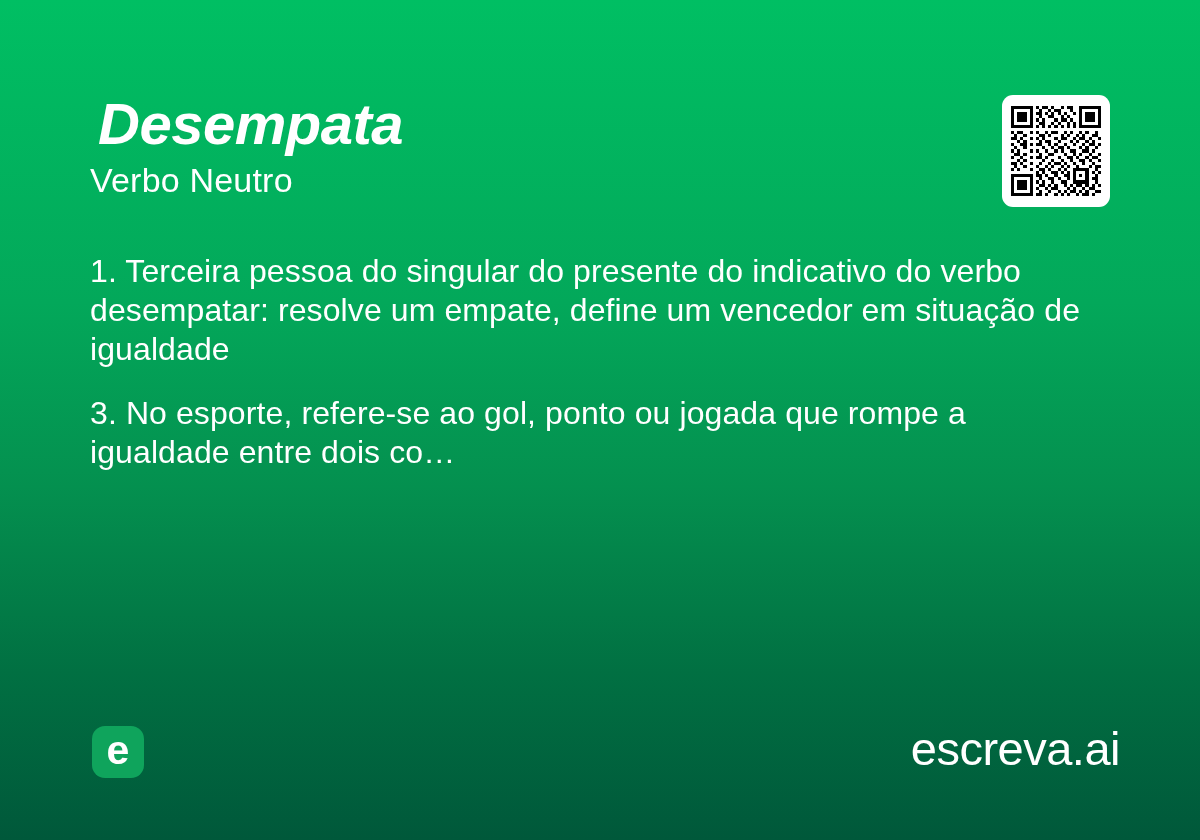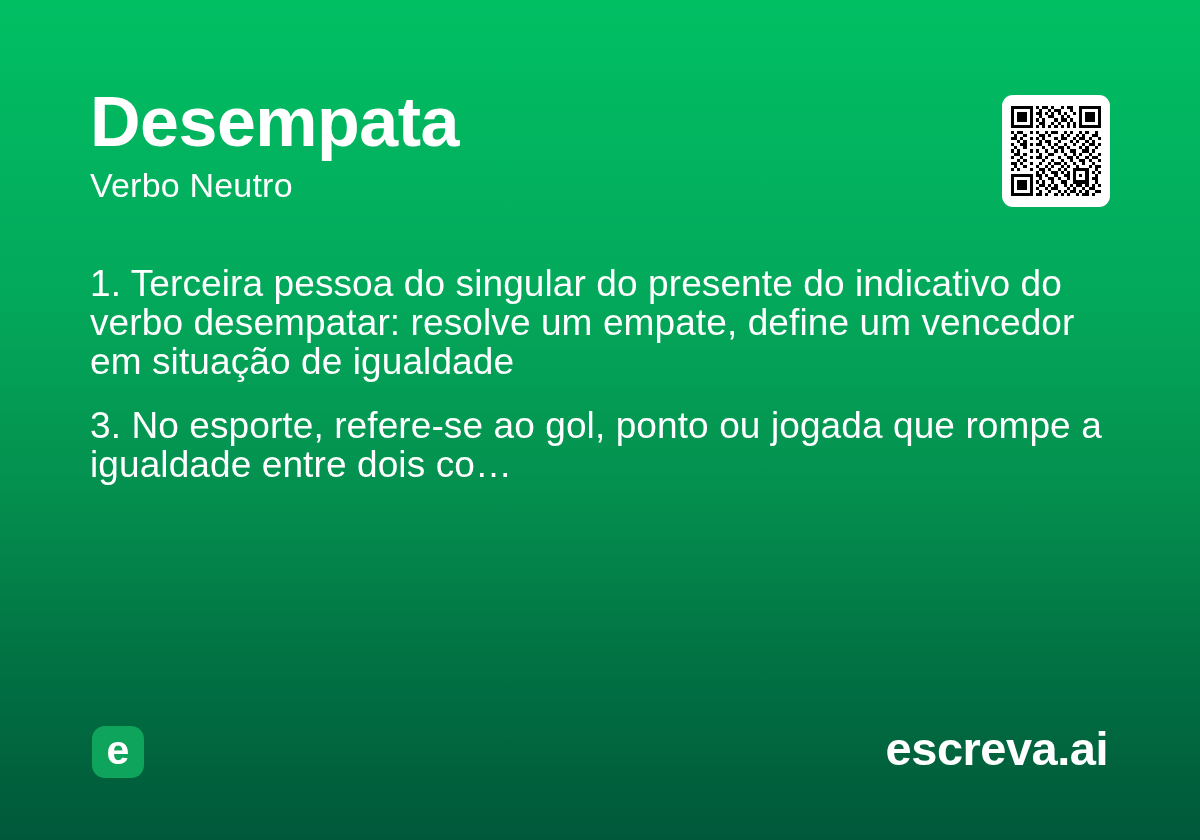--- a/index.html
+++ b/index.html
@@ -28,27 +28,28 @@
   }
 
   
   #header {
     position: absolute;
     left: 90px;
     top: 86px;
     width: 860px;
   }
   #word-title {
-    margin: 0;
-    font-size: 70px;
+    margin: 8px;
+    font-size: 58px;
     font-weight: bold;
     line-height: 1.04;
     color: #ffffff;
     letter-spacing: -0.5px;
     white-space: nowrap;
+    font-style: italic;
   }
   #word-subtitle {
     margin: 8px 0 0 0;
     font-size: 34px;
     font-weight: normal;
     line-height: 1.1;
     color: #ffffff;
     letter-spacing: 0.2px;
   }
 
@@ -72,24 +73,24 @@
   }
 
   
   #definitions {
     position: absolute;
     left: 90px;
     top: 248px;
     width: 1020px;
   }
   .definition {
-    font-size: 37px;
+    font-size: 32px;
     line-height: 39px;
     color: #ffffff;
-    margin: 16px 0 25px 0;
+    margin: 4px 0 25px 0;
     letter-spacing: 0.1px;
   }
   .definition:last-child { margin-bottom: 0; }
 
   
   #logo-badge {
     position: absolute;
     left: 92px;
     top: 726px;
     width: 52px;
@@ -103,24 +104,24 @@
   #logo-badge-letter {
     color: #ffffff;
     font-size: 41px;
     font-weight: bold;
     line-height: 1;
     margin-top: -3px;
   }
 
   #brand-wordmark {
     position: absolute;
-    right: 92px;
+    right: 80px;
     top: 723px;
     font-size: 47px;
-    font-weight: bold;
+    font-weight: normal;
     color: #ffffff;
     letter-spacing: -0.5px;
     line-height: 1.1;
     white-space: nowrap;
   }
 </style>
 </head>
 <body>
 
 <div id="card">

